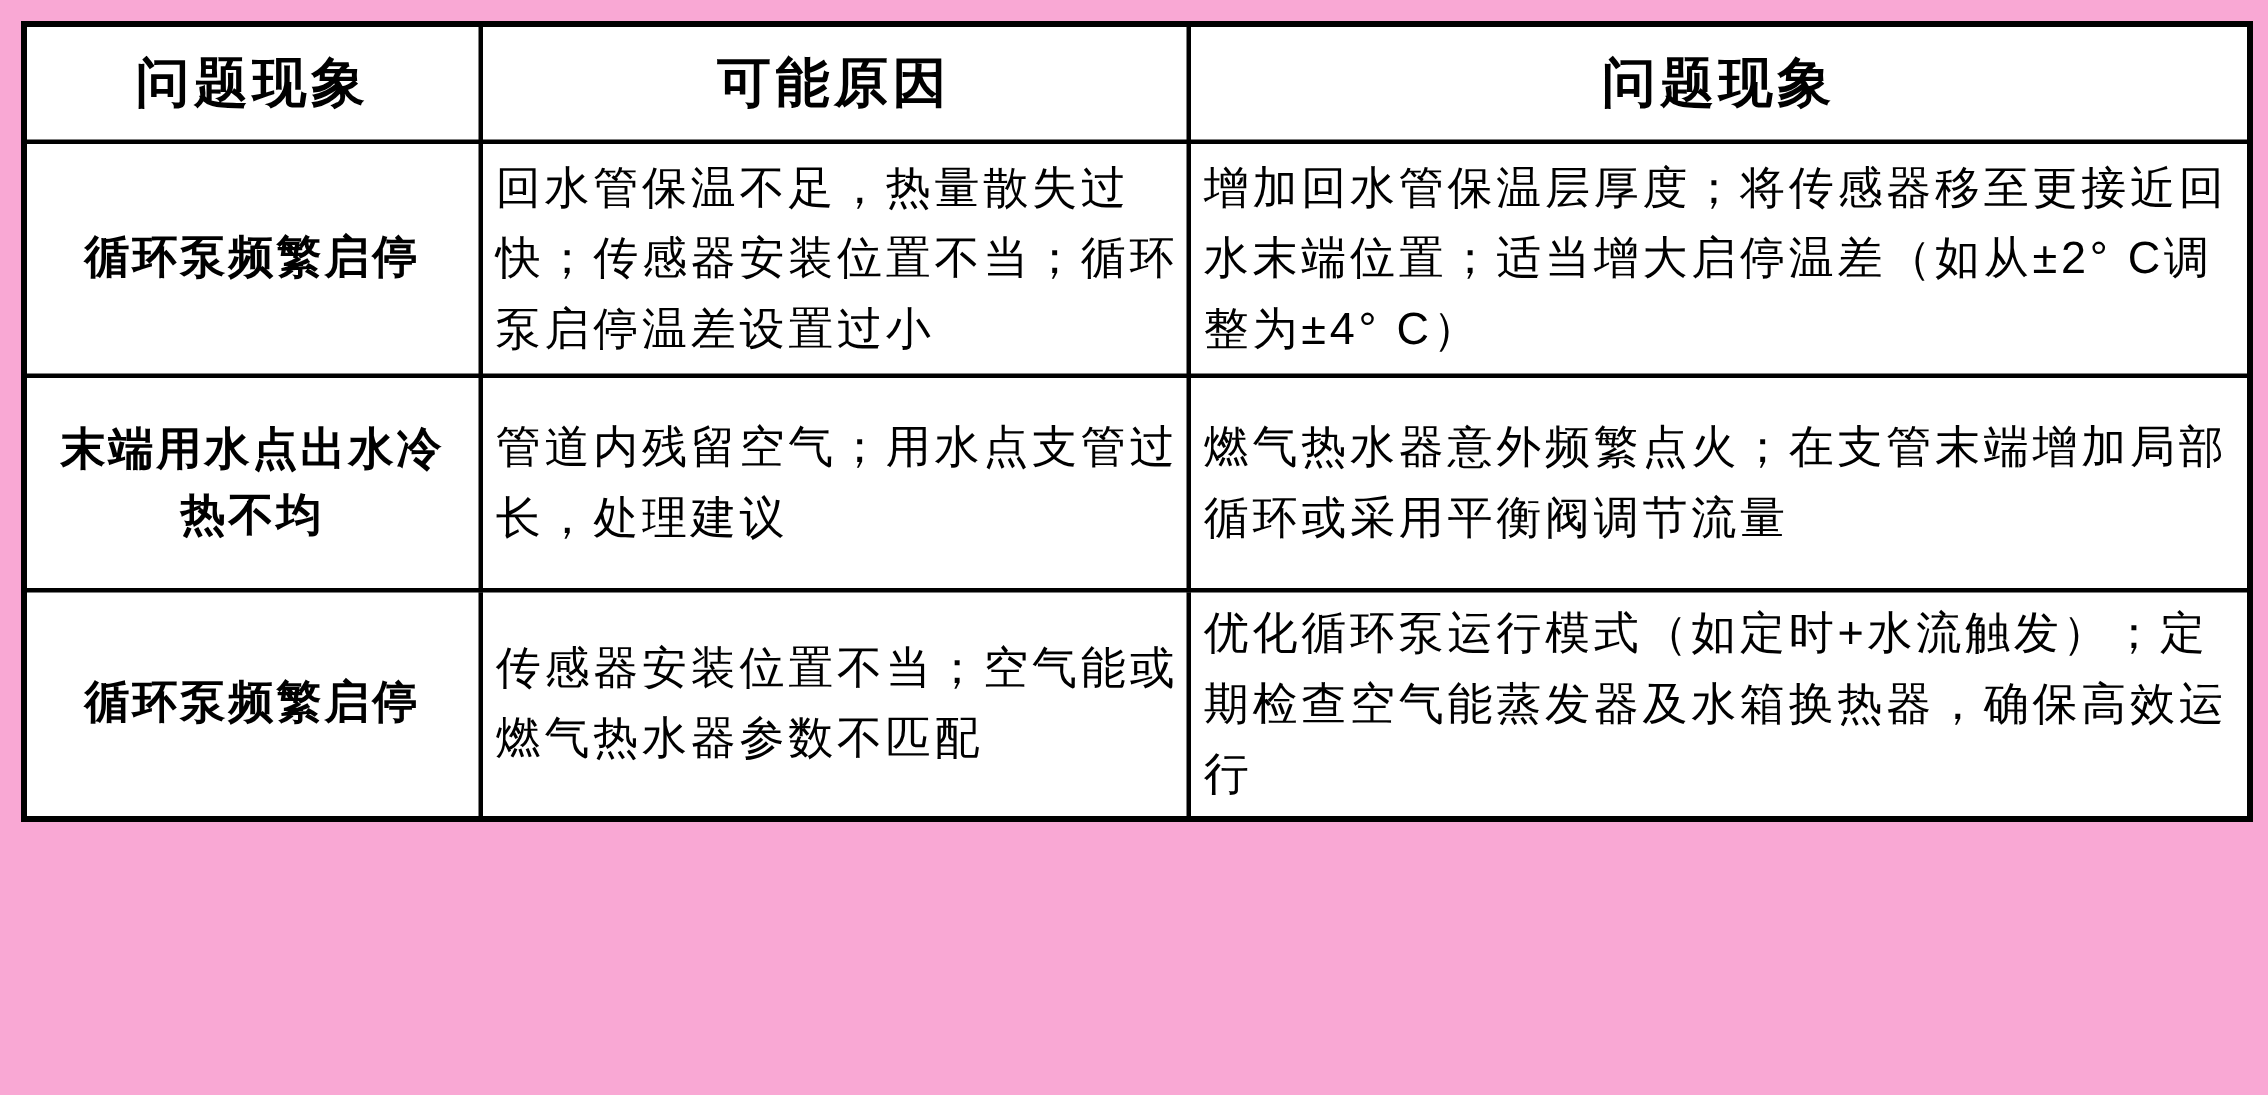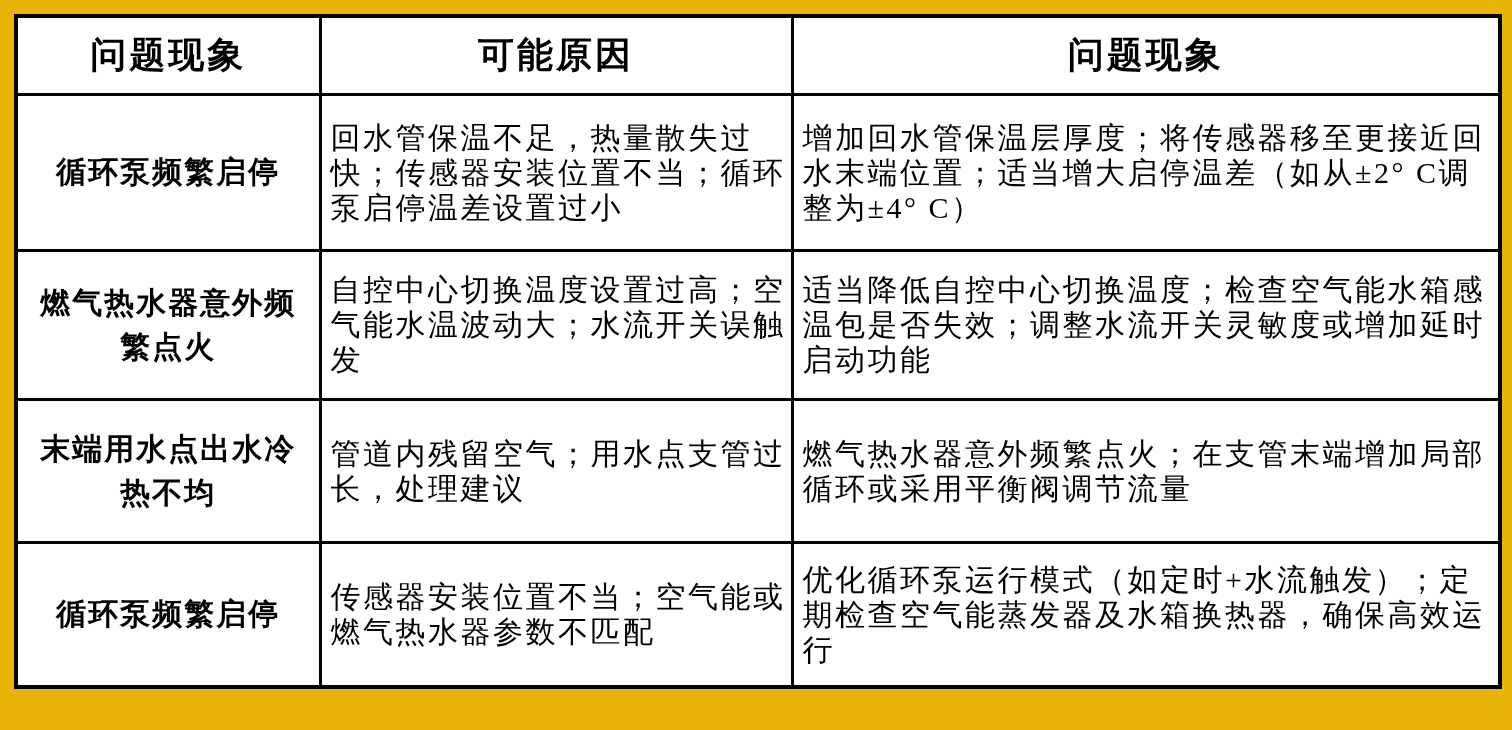--- a/index.html
+++ b/index.html
@@ -4,21 +4,21 @@
 <style>
   html, body {
     margin: 0;
     padding: 0;
     background: #ffffff;
   }
   .canvas {
     position: relative;
     width: 1512px;
     height: 730px;
-    background: #eab308;
+    background: #f9a8d4;
     overflow: hidden;
   }
   table.trouble-table {
     position: absolute;
     left: 14px;
     top: 14px;
     width: 1484px;
     border-collapse: collapse;
     table-layout: fixed;
     background: #ffffff;
@@ -43,25 +43,25 @@
   td.cell-problem {
     font-family: "Liberation Sans", sans-serif;
     font-weight: bold;
     font-size: 30px;
     text-align: center;
     letter-spacing: 2px;
     line-height: 44px;
     padding: 12px 8px;
   }
   td.cell-text {
-    font-family: Liberation Serif, serif;
+    font-family: Liberation Sans, sans-serif;
     font-size: 30px;
     text-align: left;
     letter-spacing: 2.5px;
-    line-height: 35px;
+    line-height: 47px;
     padding: 4px 5px 4px 9px;
   }
   tr.body-row-1 td { height: 156px; }
   tr.body-row-2 td { height: 149px; }
   tr.body-row-3 td { height: 143px; margin-top: 12px; }
   tr.body-row-4 td { height: 145px; }
 </style>
 </head>
 <body>
 
@@ -78,25 +78,20 @@
         <th class="col-header">可能原因</th>
         <th class="col-header">问题现象</th>
       </tr>
     </thead>
     <tbody>
       <tr class="body-row-1">
         <td class="cell-problem">循环泵频繁启停</td>
         <td class="cell-text">回水管保温不足，热量散失过快；传感器安装位置不当；循环泵启停温差设置过小</td>
         <td class="cell-text">增加回水管保温层厚度；将传感器移至更接近回水末端位置；适当增大启停温差（如从±2° C调整为±4° C）</td>
       </tr>
-      <tr class="body-row-2">
-        <td class="cell-problem">燃气热水器意外频繁点火</td>
-        <td class="cell-text">自控中心切换温度设置过高；空气能水温波动大；水流开关误触发</td>
-        <td class="cell-text">适当降低自控中心切换温度；检查空气能水箱感温包是否失效；调整水流开关灵敏度或增加延时启动功能</td>
-      </tr>
       <tr class="body-row-3">
         <td class="cell-problem">末端用水点出水冷热不均</td>
         <td class="cell-text">管道内残留空气；用水点支管过长，处理建议</td>
         <td class="cell-text">燃气热水器意外频繁点火；在支管末端增加局部循环或采用平衡阀调节流量</td>
       </tr>
       <tr class="body-row-4">
         <td class="cell-problem">循环泵频繁启停</td>
         <td class="cell-text">传感器安装位置不当；空气能或燃气热水器参数不匹配</td>
         <td class="cell-text">优化循环泵运行模式（如定时+水流触发）；定期检查空气能蒸发器及水箱换热器，确保高效运行</td>
       </tr>

